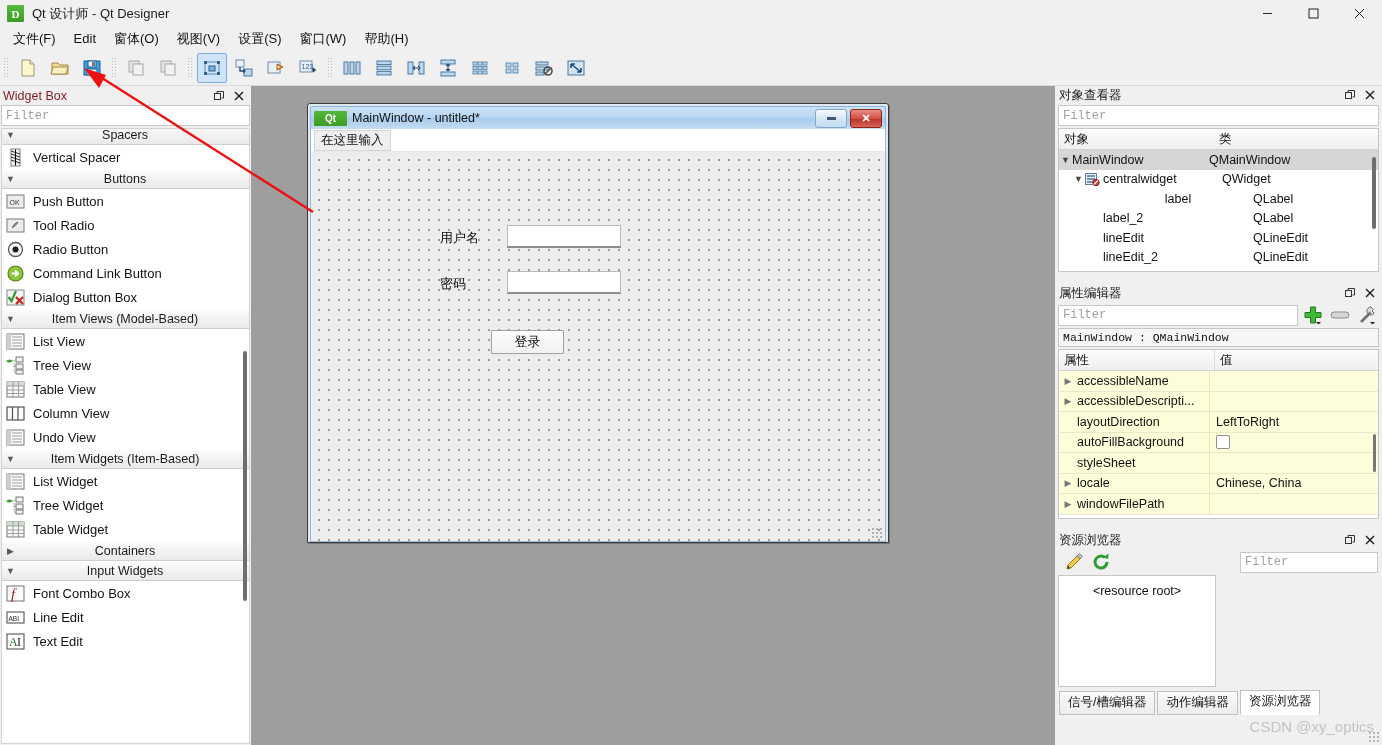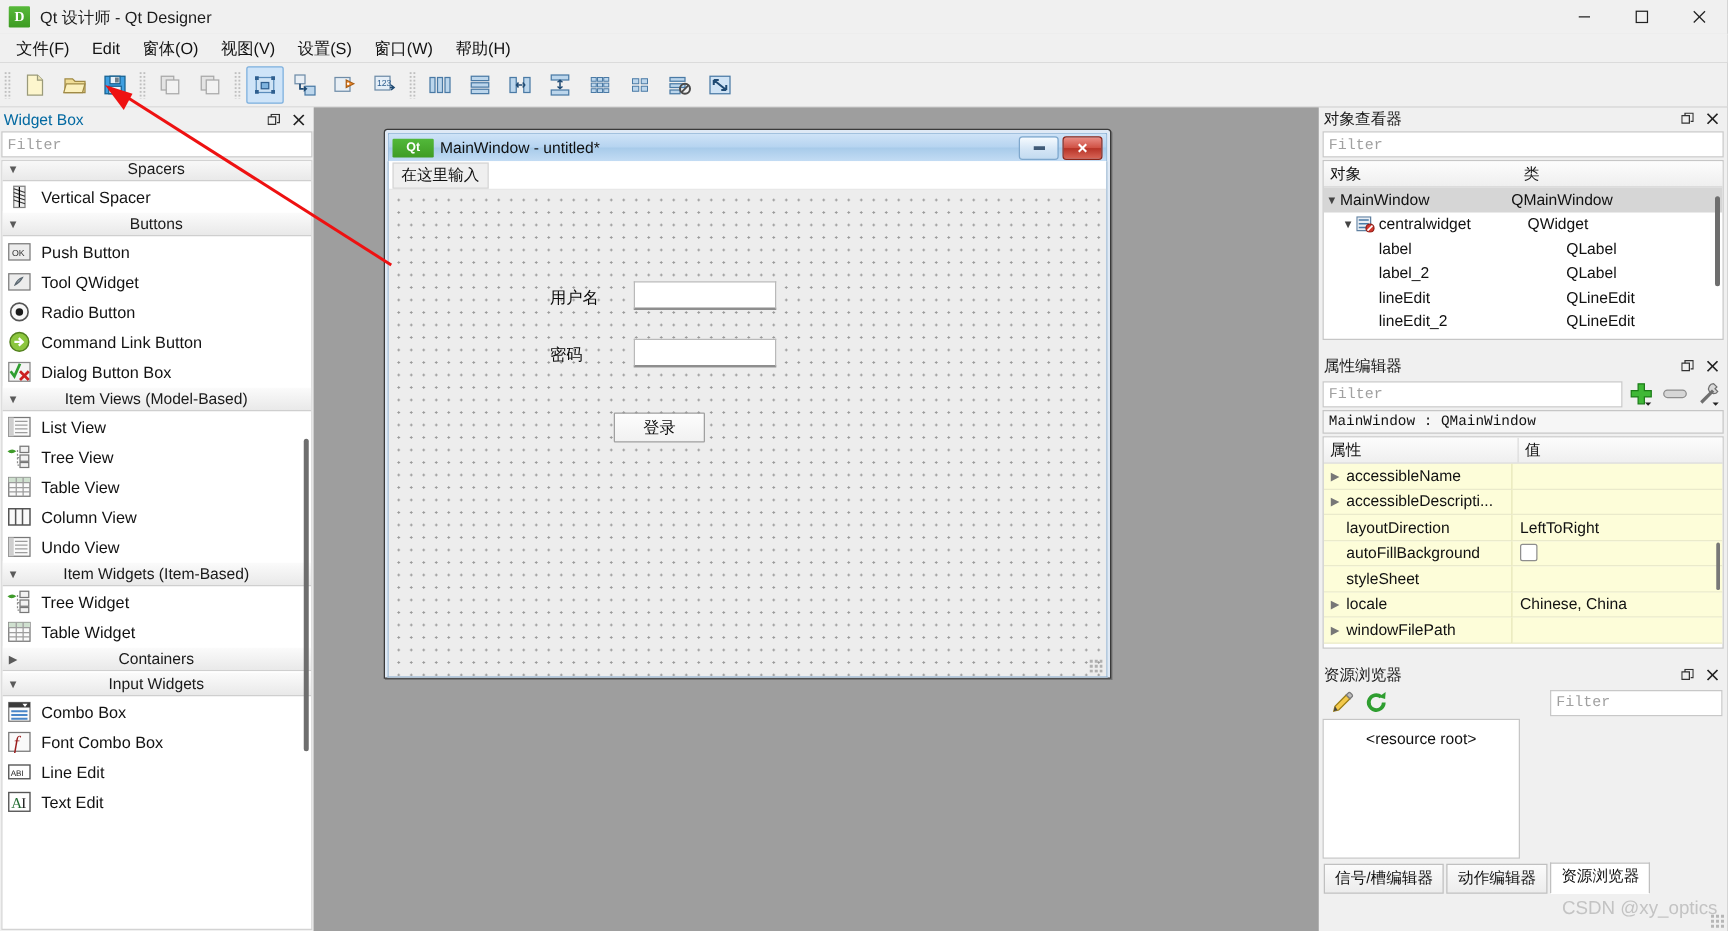--- a/index.html
+++ b/index.html
@@ -78,21 +78,21 @@
 
   
   .widgetbox {
     position: absolute; left: 0; top: 86px;
     width: 251px; height: 659px;
     background: #f0f0f0;
     display: flex; flex-direction: column;
   }
   .dock-title {
     height: 19px; display: flex; align-items: center;
-    font-size: 12.5px; color: #0369a1;
+    font-size: 12.5px; color: #7f1d1d;
     padding-left: 3px;
     background: #f0f0f0;
   }
   .dock-title .t { flex: 1; }
   .dock-btn { width: 16px; height: 16px; display:flex; align-items:center; justify-content:center; margin-right:4px; }
   .wb-filter {
     height: 19px; margin: 0 1px 2px 1px;
     border: 1px solid #c8c8c8; background: #fff;
     display: flex; align-items: center;
     padding-left: 4px;
@@ -581,21 +581,21 @@
           <rect x="2" y="3" width="17" height="13" fill="#ececec" stroke="#7a7a7a"></rect>
           <text x="4.5" y="12.5" font-size="7" fill="#333" font-family="Liberation Sans, sans-serif">OK</text>
         </svg>
         <span>Push Button</span>
       </div>
       <div class="wb-row">
         <svg class="wb-ico" viewBox="0 0 21 19">
           <rect x="2" y="3" width="17" height="13" fill="#ececec" stroke="#7a7a7a"></rect>
           <path d="M7 12 q2 -5 6 -6 q-2 4 -6 6 z" fill="#9aa7b1" stroke="#5b6770"></path>
         </svg>
-        <span>Tool QWidget</span>
+        <span>Tool Radio</span>
       </div>
       <div class="wb-row">
         <svg class="wb-ico" viewBox="0 0 21 19">
           <circle cx="10.5" cy="9.5" r="7" fill="#f7f7f7" stroke="#555" stroke-width="1.3"></circle>
           <circle cx="10.5" cy="9.5" r="3" fill="#1a1a1a"></circle>
         </svg>
         <span>Radio Button</span>
       </div>
       <div class="wb-row">
         <svg class="wb-ico" viewBox="0 0 21 19">
@@ -664,20 +664,30 @@
         </svg>
         <span>Undo View</span>
       </div>
 
       <div class="wb-cat">
         <span class="chev">▼</span>
         <span class="cname">Item Widgets (Item-Based)</span>
       </div>
       <div class="wb-row">
         <svg class="wb-ico" viewBox="0 0 21 19">
+          <rect x="2" y="2" width="17" height="15" fill="#fafafa" stroke="#777"></rect>
+          <rect x="2" y="2" width="4" height="15" fill="#cfcfcf"></rect>
+          <g stroke="#9d9d9d">
+              <path d="M7 5 h10 M7 8 h10 M7 11 h10 M7 14 h10"></path>
+            </g>
+        </svg>
+        <span>List Widget</span>
+      </div>
+      <div class="wb-row">
+        <svg class="wb-ico" viewBox="0 0 21 19">
           <path d="M1 5 q4 -3 7 0 q-4 3 -7 0z" fill="#3f9b2b"></path>
           <rect x="11" y="1" width="7" height="5" fill="#f2f2f2" stroke="#777"></rect>
           <rect x="11" y="8" width="7" height="5" fill="#f2f2f2" stroke="#777"></rect>
           <rect x="11" y="14" width="7" height="4" fill="#f2f2f2" stroke="#777"></rect>
           <path d="M9 4 v12 h2 M9 10 h2" fill="none" stroke="#8a8a8a" stroke-dasharray="1.5 1.5"></path>
         </svg>
         <span>Tree Widget</span>
       </div>
       <div class="wb-row">
         <svg class="wb-ico" viewBox="0 0 21 19">
@@ -691,31 +701,20 @@
       </div>
 
       <div class="wb-cat">
         <span class="chev">▶</span>
         <span class="cname">Containers</span>
       </div>
 
       <div class="wb-cat">
         <span class="chev">▼</span>
         <span class="cname">Input Widgets</span>
-      </div>
-      <div class="wb-row">
-        <svg class="wb-ico" viewBox="0 0 21 19">
-          <rect x="2" y="2" width="17" height="15" fill="#fafafa" stroke="#777"></rect>
-          <rect x="2" y="2" width="17" height="4" fill="#3a3a3a"></rect>
-          <path d="M13 3 h4 l-2 2.5z" fill="#fff"></path>
-          <g stroke="#4a86c8" stroke-width="1.6">
-              <path d="M4 9 h13 M4 12 h13 M4 15 h13"></path>
-            </g>
-        </svg>
-        <span>Combo Box</span>
       </div>
       <div class="wb-row">
         <svg class="wb-ico" viewBox="0 0 21 19">
           <rect x="2" y="2" width="17" height="15" fill="#fafafa" stroke="#777"></rect>
           <text x="6" y="15" font-size="15" fill="#9b1c1c" font-family="Liberation Serif, serif" font-style="italic">f</text>
         </svg>
         <span>Font Combo Box</span>
       </div>
       <div class="wb-row">
         <svg class="wb-ico" viewBox="0 0 21 19">
@@ -803,21 +802,21 @@
               <rect x="0.5" y="0.5" width="11" height="11" fill="#e8eef5" stroke="#5f7f9f"></rect>
               <path d="M2 3 h8 M2 6 h8 M2 9 h8" stroke="#4a7aa5" stroke-width="1.3"></path>
               <circle cx="11" cy="9.5" r="3.2" fill="#d4382e" stroke="#8e1f18"></circle>
               <path d="M9 11.5 L13 7.5" stroke="#fff" stroke-width="1.3"></path>
             </svg>
             <span>centralwidget</span>
           </span>
           <span class="c2">QWidget</span>
         </div>
         <div class="tree-row">
-          <span class="c1" style="padding-left:44px;">
+          <span class="c1" style="padding-left:44px;justify-content:center;">
               <span>label</span>
             </span>
           <span class="c2">QLabel</span>
         </div>
         <div class="tree-row">
           <span class="c1" style="padding-left:44px;">
               <span>label_2</span>
             </span>
           <span class="c2">QLabel</span>
         </div>

